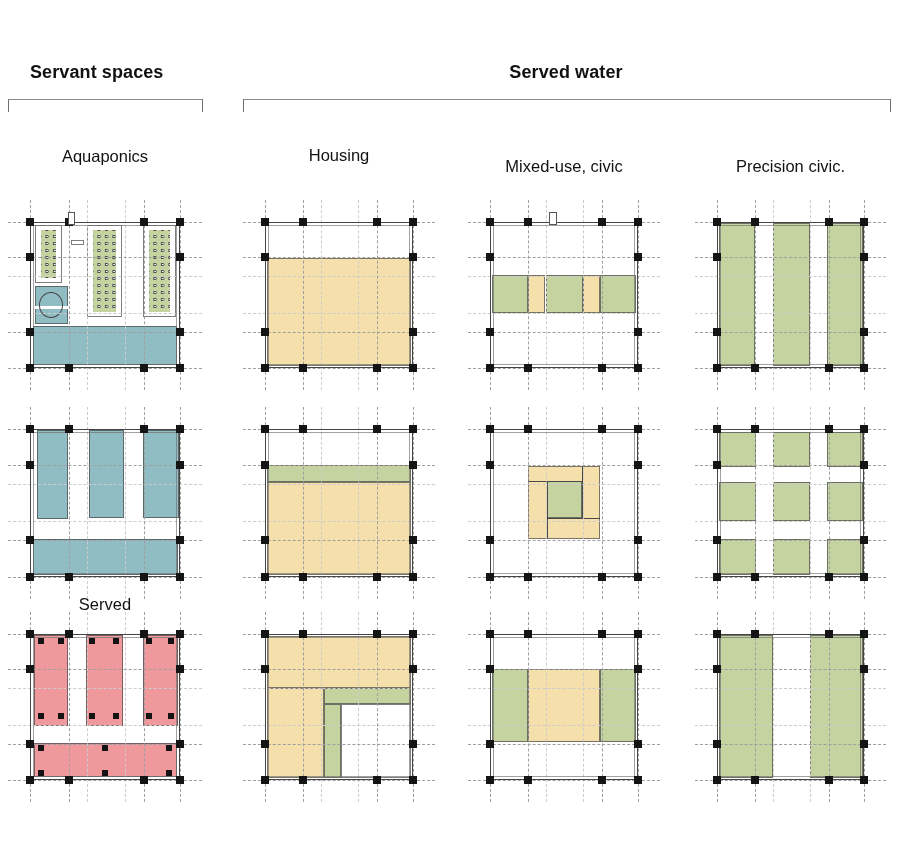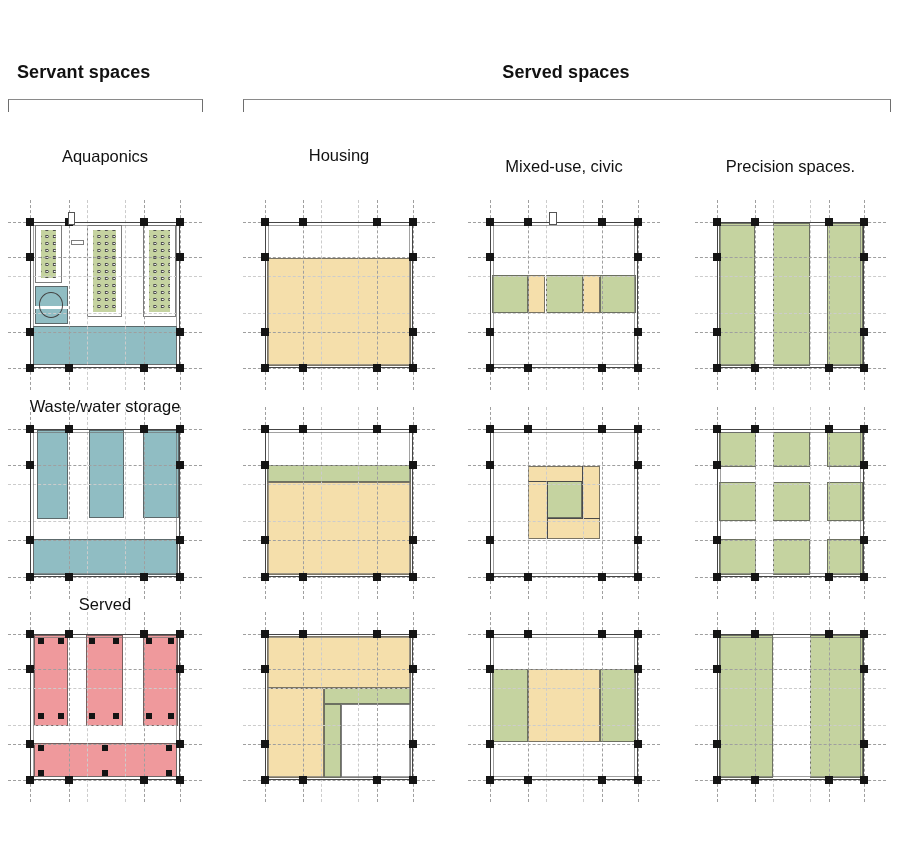--- a/index.html
+++ b/index.html
@@ -1,21 +1,21 @@
 <!DOCTYPE html>
 <html><head>
 <meta charset="utf-8">
 <style>
   html,body{margin:0;padding:0;background:#ffffff;}
   #stage{
     position:relative;width:897px;height:849px;background:#ffffff;overflow:hidden;
     font-family:"Liberation Sans","DejaVu Sans",sans-serif;color:#111;
   }
   .hdr{position:absolute;font-weight:700;font-size:18px;letter-spacing:.1px;}
-  #hdr-servant{left:17px;top:62px;}
+  #hdr-servant{left:30px;top:62px;}
   #hdr-served{left:243px;top:62px;width:646px;text-align:center;}
   .bracket{position:absolute;height:12px;border-top:1.6px solid #8a8a8a;
            border-left:1.6px solid #6e6e6e;border-right:1.6px solid #6e6e6e;}
   #bracket-servant{left:8px;top:99px;width:193px;}
   #bracket-served{left:243px;top:99px;width:646px;}
   .lbl{position:absolute;font-size:16.5px;text-align:center;white-space:nowrap;}
   #lbl-aquaponics{left:8px;top:147px;width:194px;text-align:center;}
   #lbl-housing{left:243px;top:146px;width:192px;}
   #lbl-mixed{left:468px;top:157px;width:192px;}
   #lbl-precision{left:695px;top:157px;width:191px;}
@@ -42,29 +42,28 @@
   #p-r3c2{left:243px;top:612px;width:192px;height:190px;}
   #p-r3c3{left:468px;top:612px;width:192px;height:190px;}
   #p-r3c4{left:695px;top:612px;width:191px;height:190px;}
 </style>
 </head>
 <body>
 
 <div id="stage">
 
   <div class="hdr" id="hdr-servant">Servant spaces</div>
-  <div class="hdr" id="hdr-served">Served spaces</div>
+  <div class="hdr" id="hdr-served">Served water</div>
   <div class="bracket" id="bracket-servant"></div>
   <div class="bracket" id="bracket-served"></div>
 
   <div class="lbl" id="lbl-aquaponics">Aquaponics</div>
   <div class="lbl" id="lbl-mixed">Mixed-use, civic</div>
   <div class="lbl" id="lbl-housing">Housing</div>
-  <div class="lbl" id="lbl-precision">Precision spaces.</div>
-  <div class="lbl" id="lbl-waste">Waste/water storage</div>
+  <div class="lbl" id="lbl-precision">Precision civic.</div>
   <div class="lbl" id="lbl-solar">Served</div>
 
   <div class="plan" id="p-r1c1">
       <div style="left: 22px; top: 22px; width: 150px; height: 146px; background: rgb(255, 255, 255);">
         <div class="dots" style="left: 4.5px; top: 2.92px; width: 27px; height: 58.4px; background-color: rgb(197, 211, 160); border: 1px solid rgba(70, 70, 70, 0.7);"></div>
         <div class="dots" style="left: 57px; top: 2.92px; width: 34.5px; height: 91.98px; background-color: rgb(197, 211, 160); border: 1px solid rgba(70, 70, 70, 0.7);"></div>
         <div class="dots" style="left: 112.5px; top: 2.92px; width: 33px; height: 91.98px; background-color: rgb(197, 211, 160); border: 1px solid rgba(70, 70, 70, 0.7);"></div>
         <div style="left: 4.5px; top: 64.24px; width: 33px; height: 37.96px; background-color: rgb(144, 189, 195); border: 1px solid rgba(70, 70, 70, 0.7);">
           <div style="left: -3px; right: -3px; top: 52%; height: 3px; background: rgb(255, 255, 255);"></div>
           <div style="left: 10%; top: 13%; width: 78%; height: 72%; border: 1.3px solid rgb(68, 68, 68); border-radius: 50%;"></div>

